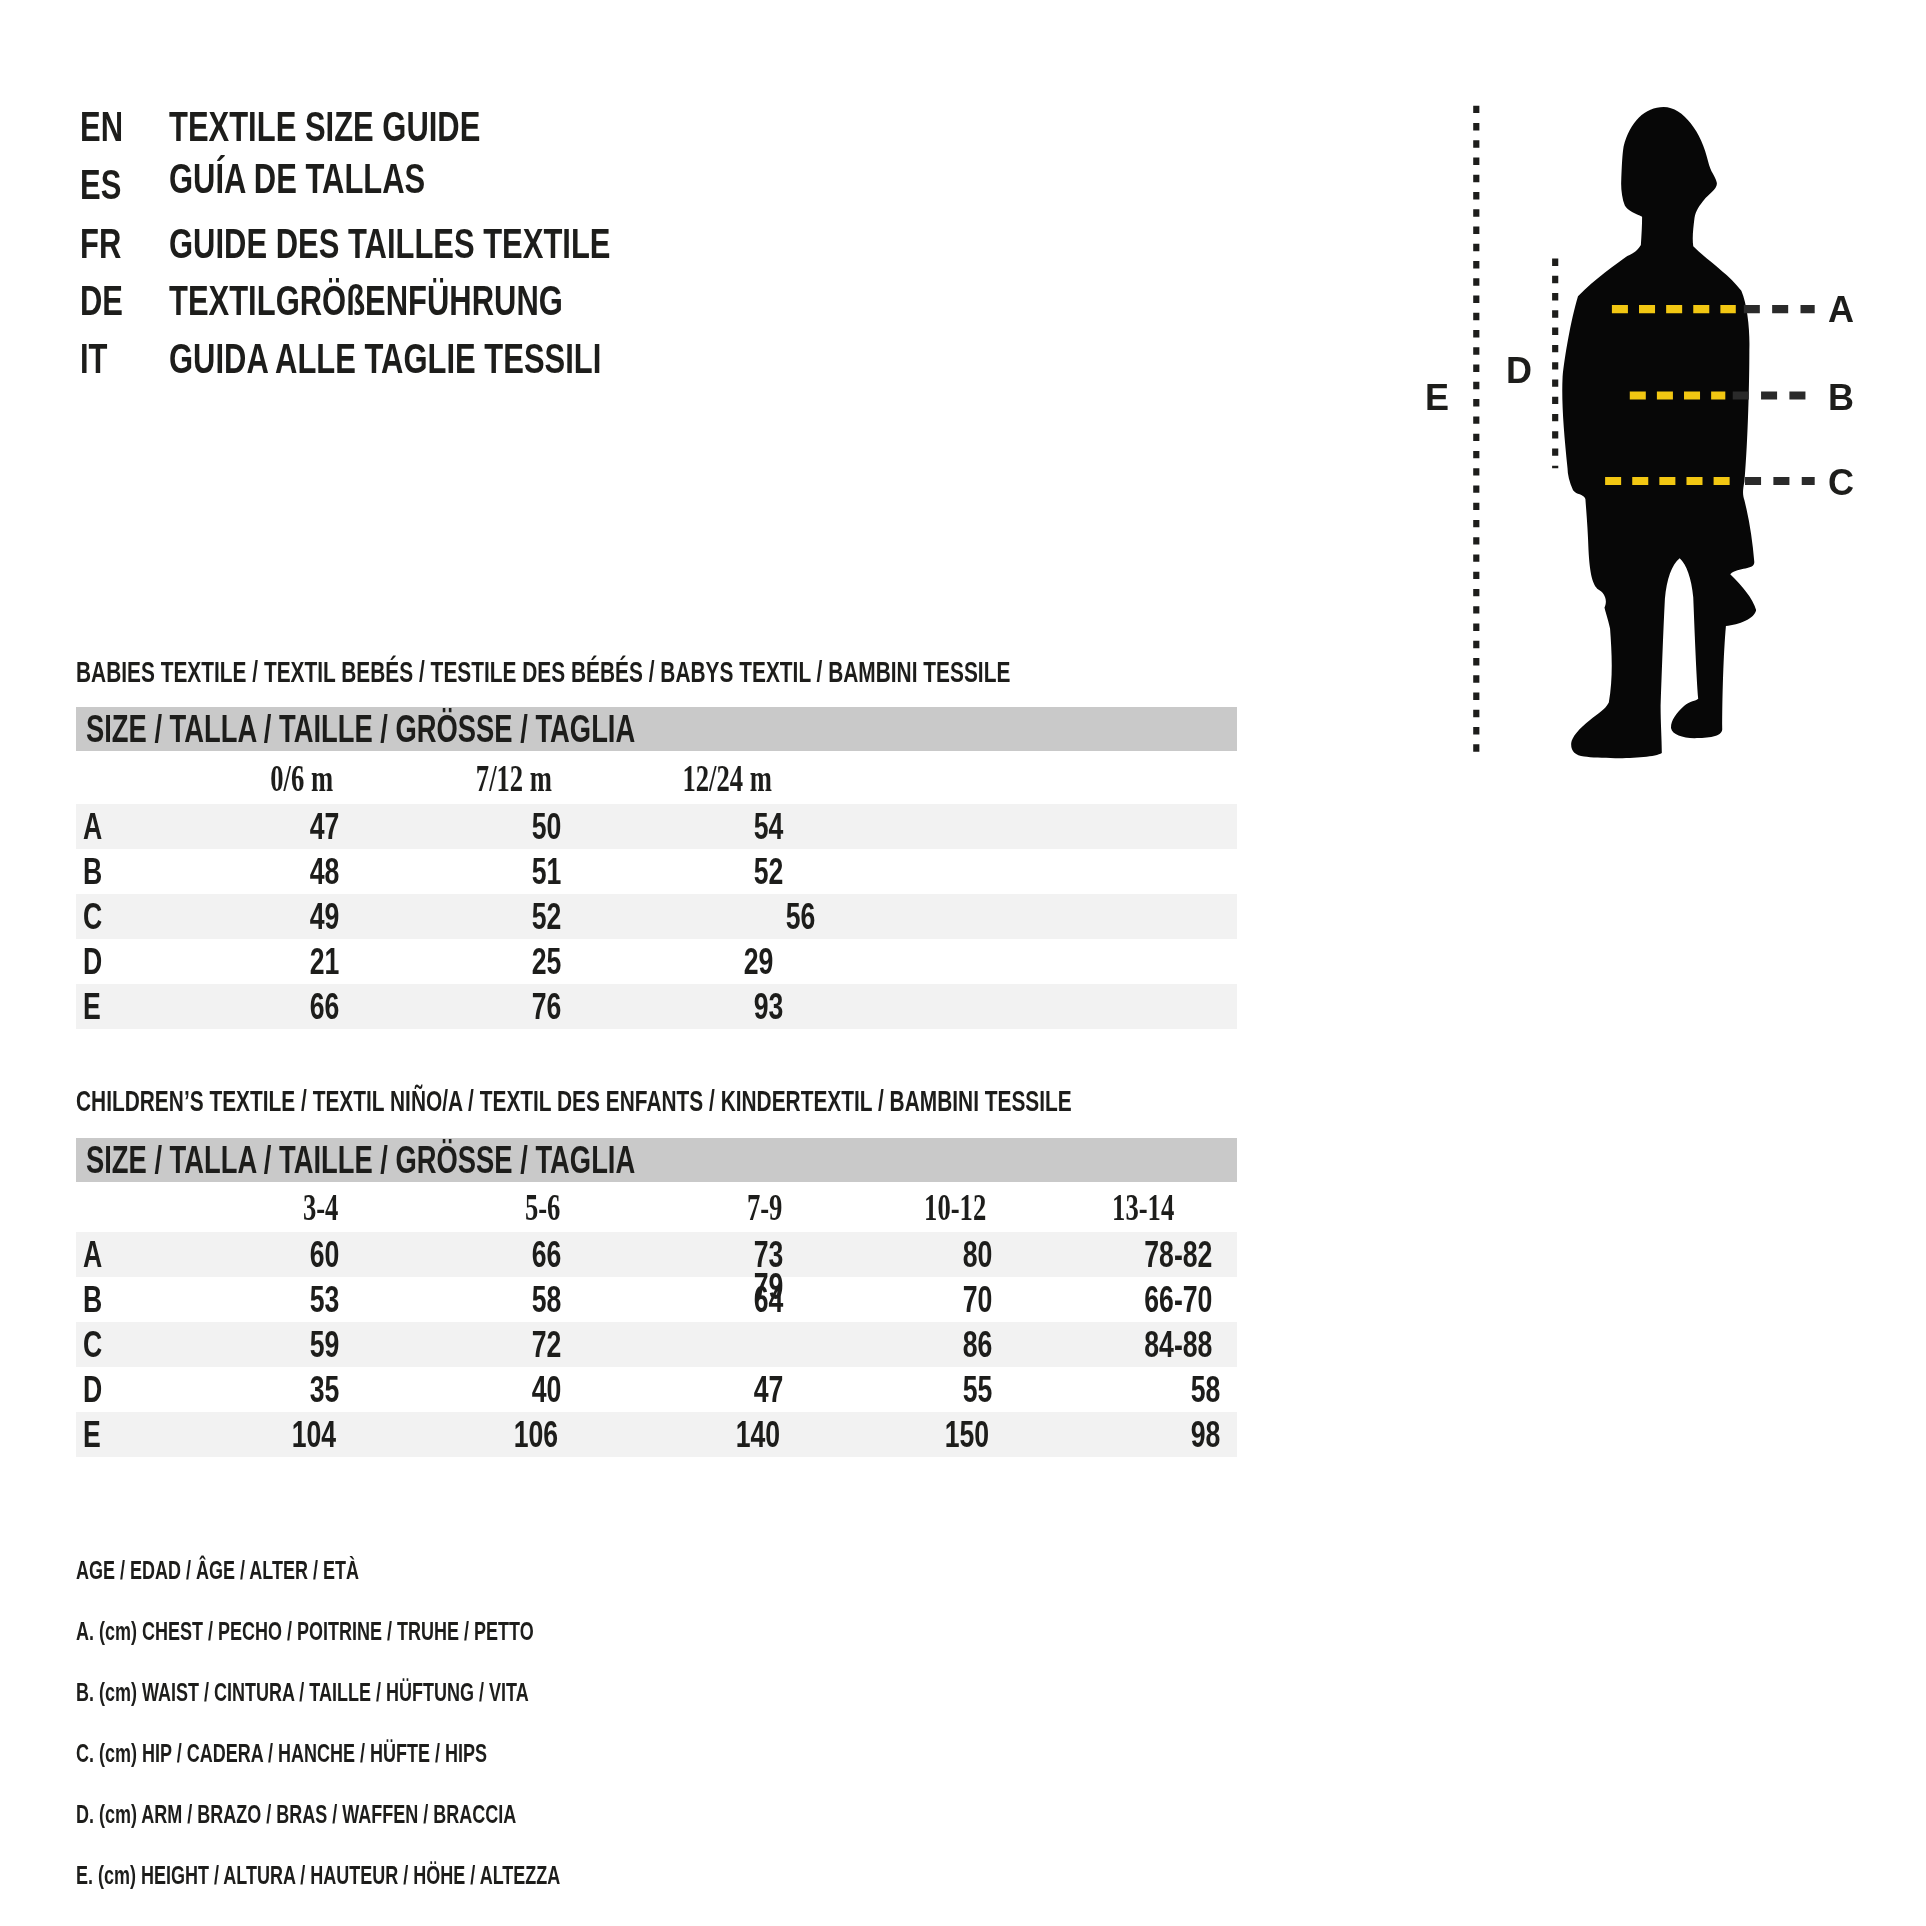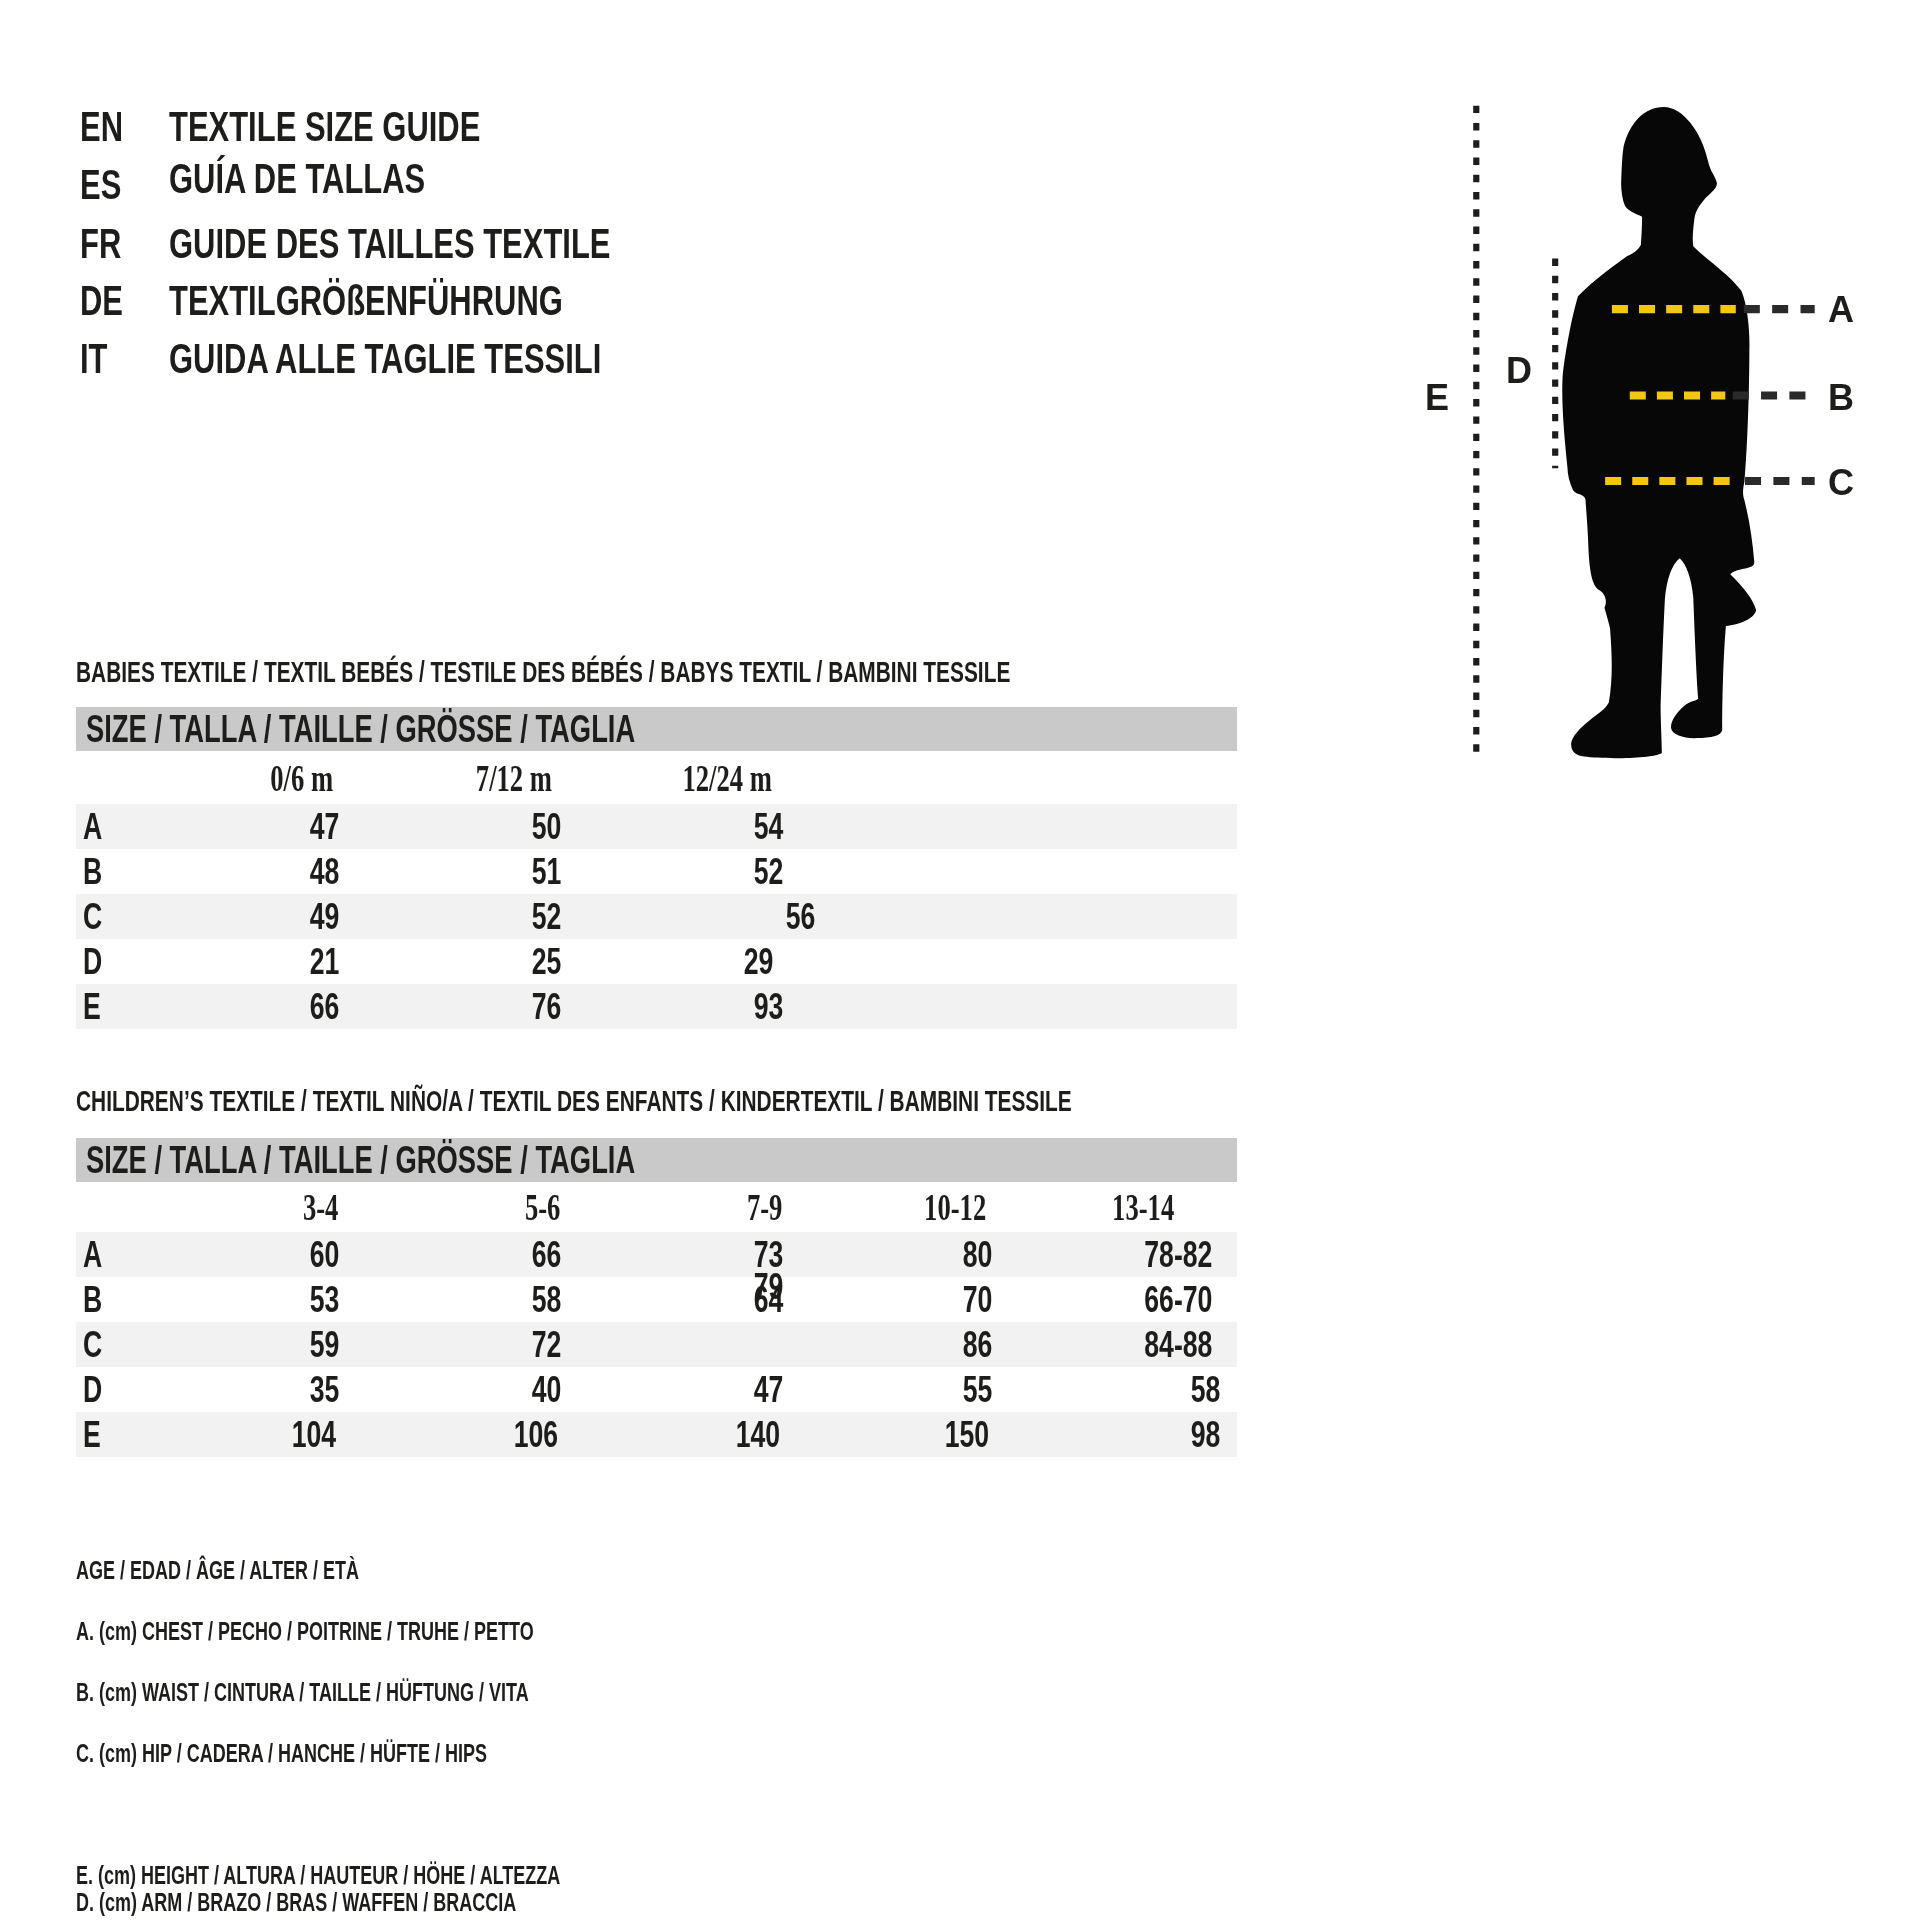--- a/index.html
+++ b/index.html
@@ -214,16 +214,16 @@
   <div class="cell" style="left:567px;top:1412px"><span class="condc">140</span></div>
   <div class="cell" style="left:776px;top:1412px"><span class="condc">150</span></div>
   <div class="cell" style="left:1004px;top:1412px"><span class="condc">98</span></div>
 </div>
 
 <div>
   <div class="legend-line" style="top:1550px"><span class="cond">AGE / EDAD / ÂGE / ALTER / ETÀ</span></div>
   <div class="legend-line" style="top:1611px"><span class="cond">A. (cm) CHEST / PECHO / POITRINE / TRUHE / PETTO</span></div>
   <div class="legend-line" style="top:1672px"><span class="cond">B. (cm) WAIST / CINTURA / TAILLE / HÜFTUNG / VITA</span></div>
   <div class="legend-line" style="top:1733px"><span class="cond">C. (cm) HIP / CADERA / HANCHE / HÜFTE / HIPS</span></div>
-  <div class="legend-line" style="top:1882px"><span class="cond">D. (cm) ARM / BRAZO / BRAS / WAFFEN / BRACCIA</span></div>
+  <div class="legend-line" style="top:1794px"><span class="cond">D. (cm) ARM / BRAZO / BRAS / WAFFEN / BRACCIA</span></div>
   <div class="legend-line" style="top:1855px"><span class="cond">E. (cm) HEIGHT / ALTURA / HAUTEUR / HÖHE / ALTEZZA</span></div>
 </div>
 
 
 </body></html>

